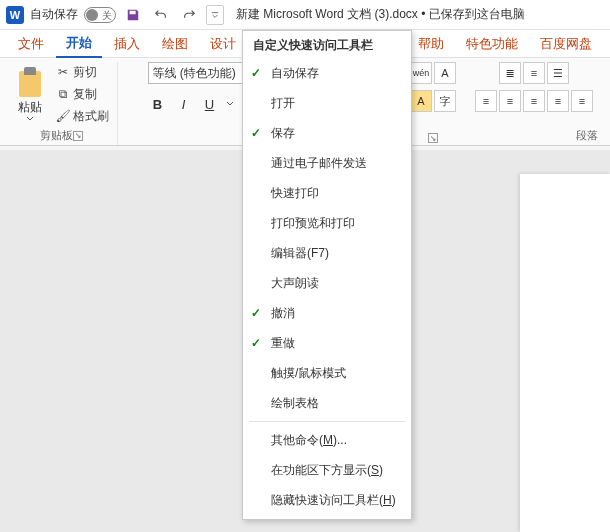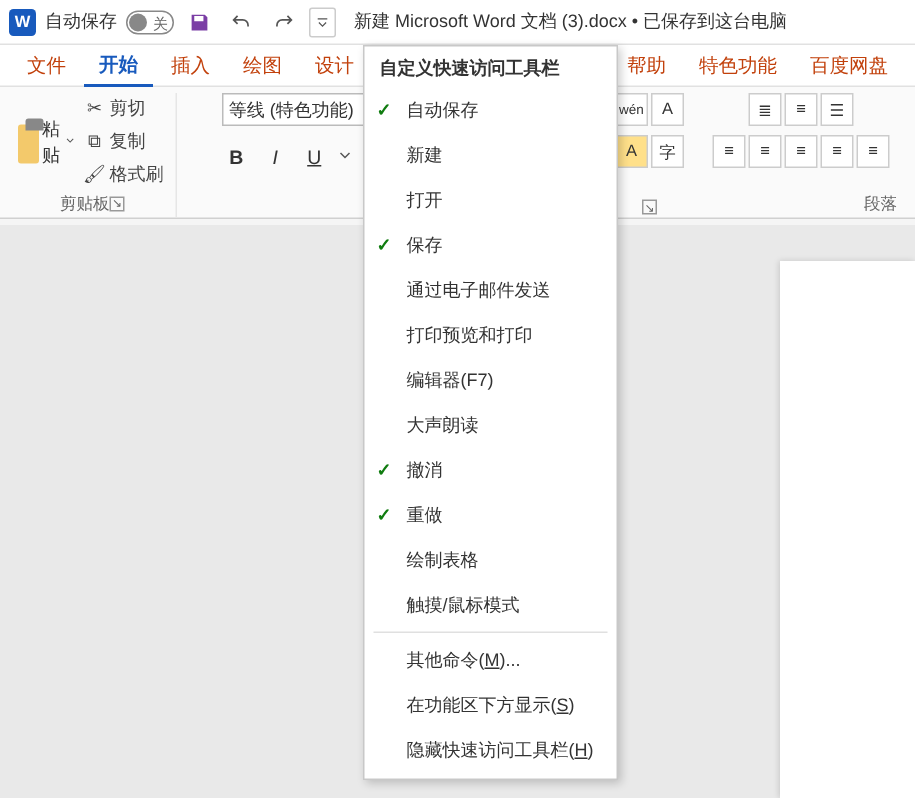--- a/index.html
+++ b/index.html
@@ -19,21 +19,21 @@
   .tab { padding: 4px 10px; font-size: 13px; color: #c2410c; cursor: pointer; }
   .tab.active { font-weight: 600; border-bottom: 2px solid #185abd; color: #185abd; }
 
   .ribbon { height: 88px; background: #fafafa; border-bottom: 1px solid #d0d0d0; display: flex; padding: 4px 6px 0 6px; gap: 4px; position: relative; z-index: 3; }
   .group { display: flex; flex-direction: column; align-items: center; padding: 0 4px; border-right: 1px solid #e6e6e6; }
   .group:last-child { border-right: none; }
   .group-body { flex: 1; display: flex; align-items: center; gap: 2px; }
   .group-label { font-size: 11px; color: #666; padding: 2px 0; display: flex; align-items: center; gap: 0; }
   .dlauncher { width: 10px; height: 10px; border: 1px solid #999; font-size: 8px; display: flex; align-items: center; justify-content: center; color: #666; }
 
-  .big-btn { display: flex; flex-direction: row; align-items: center; width: 40px; height: 60px; cursor: pointer; }
+  .big-btn { display: flex; flex-direction: column; align-items: center; justify-content: center; width: 40px; height: 60px; cursor: pointer; }
   .paste-icon { width: 26px; height: 30px; position: relative; }
   .paste-icon .board { position: absolute; inset: 4px 2px 0 2px; background: #f3c96b; border-radius: 2px; }
   .paste-icon .clip { position: absolute; top: 0; left: 7px; width: 12px; height: 8px; background: #888; border-radius: 2px 2px 0 0; }
   .small-btn { display: flex; align-items: center; gap: 3px; height: 20px; padding: 0 4px; font-size: 12px; color: #444; cursor: pointer; }
   .small-btn .ico { width: 14px; height: 14px; display: inline-flex; align-items: center; justify-content: center; }
   .stack { display: flex; flex-direction: column; gap: 2px; }
 
   .font-box { width: 118px; height: 22px; border: 1px solid #bbb; background: #fff; display: flex; align-items: center; padding: 0 4px; font-size: 12px; }
   .font-row2 { display: flex; gap: 6px; margin-top: 8px; }
   .fmt { width: 20px; height: 20px; display: flex; align-items: center; justify-content: center; font-size: 13px; cursor: pointer; }
@@ -200,54 +200,54 @@
 </div>
 
 <div class="dropdown">
   <div class="dd-title">自定义快速访问工具栏</div>
   <div id="dd-list">
       <div class="dd-item">
         <span class="check">✓</span>
         <span>自动保存</span>
       </div>
       <div class="dd-item">
-        <span>新建</span>
-      </div>
-      <div class="dd-item">
         <span>打开</span>
       </div>
       <div class="dd-item">
         <span class="check">✓</span>
         <span>保存</span>
       </div>
       <div class="dd-item">
         <span>通过电子邮件发送</span>
       </div>
       <div class="dd-item">
+        <span>快速打印</span>
+      </div>
+      <div class="dd-item">
         <span>打印预览和打印</span>
       </div>
       <div class="dd-item">
         <span>编辑器(F7)</span>
       </div>
       <div class="dd-item">
         <span>大声朗读</span>
       </div>
       <div class="dd-item">
         <span class="check">✓</span>
         <span>撤消</span>
       </div>
       <div class="dd-item">
         <span class="check">✓</span>
         <span>重做</span>
       </div>
       <div class="dd-item">
+        <span>触摸/鼠标模式</span>
+      </div>
+      <div class="dd-item">
         <span>绘制表格</span>
-      </div>
-      <div class="dd-item">
-        <span>触摸/鼠标模式</span>
       </div>
     </div>
   <div class="dd-sep"></div>
   <div class="dd-item">
     <span><span>其他命令</span>(<span class="mn">M</span>)<span>...</span></span>
   </div>
   <div class="dd-item">
     <span><span>在功能区下方显示</span>(<span class="mn">S</span>)</span>
   </div>
   <div class="dd-item">

